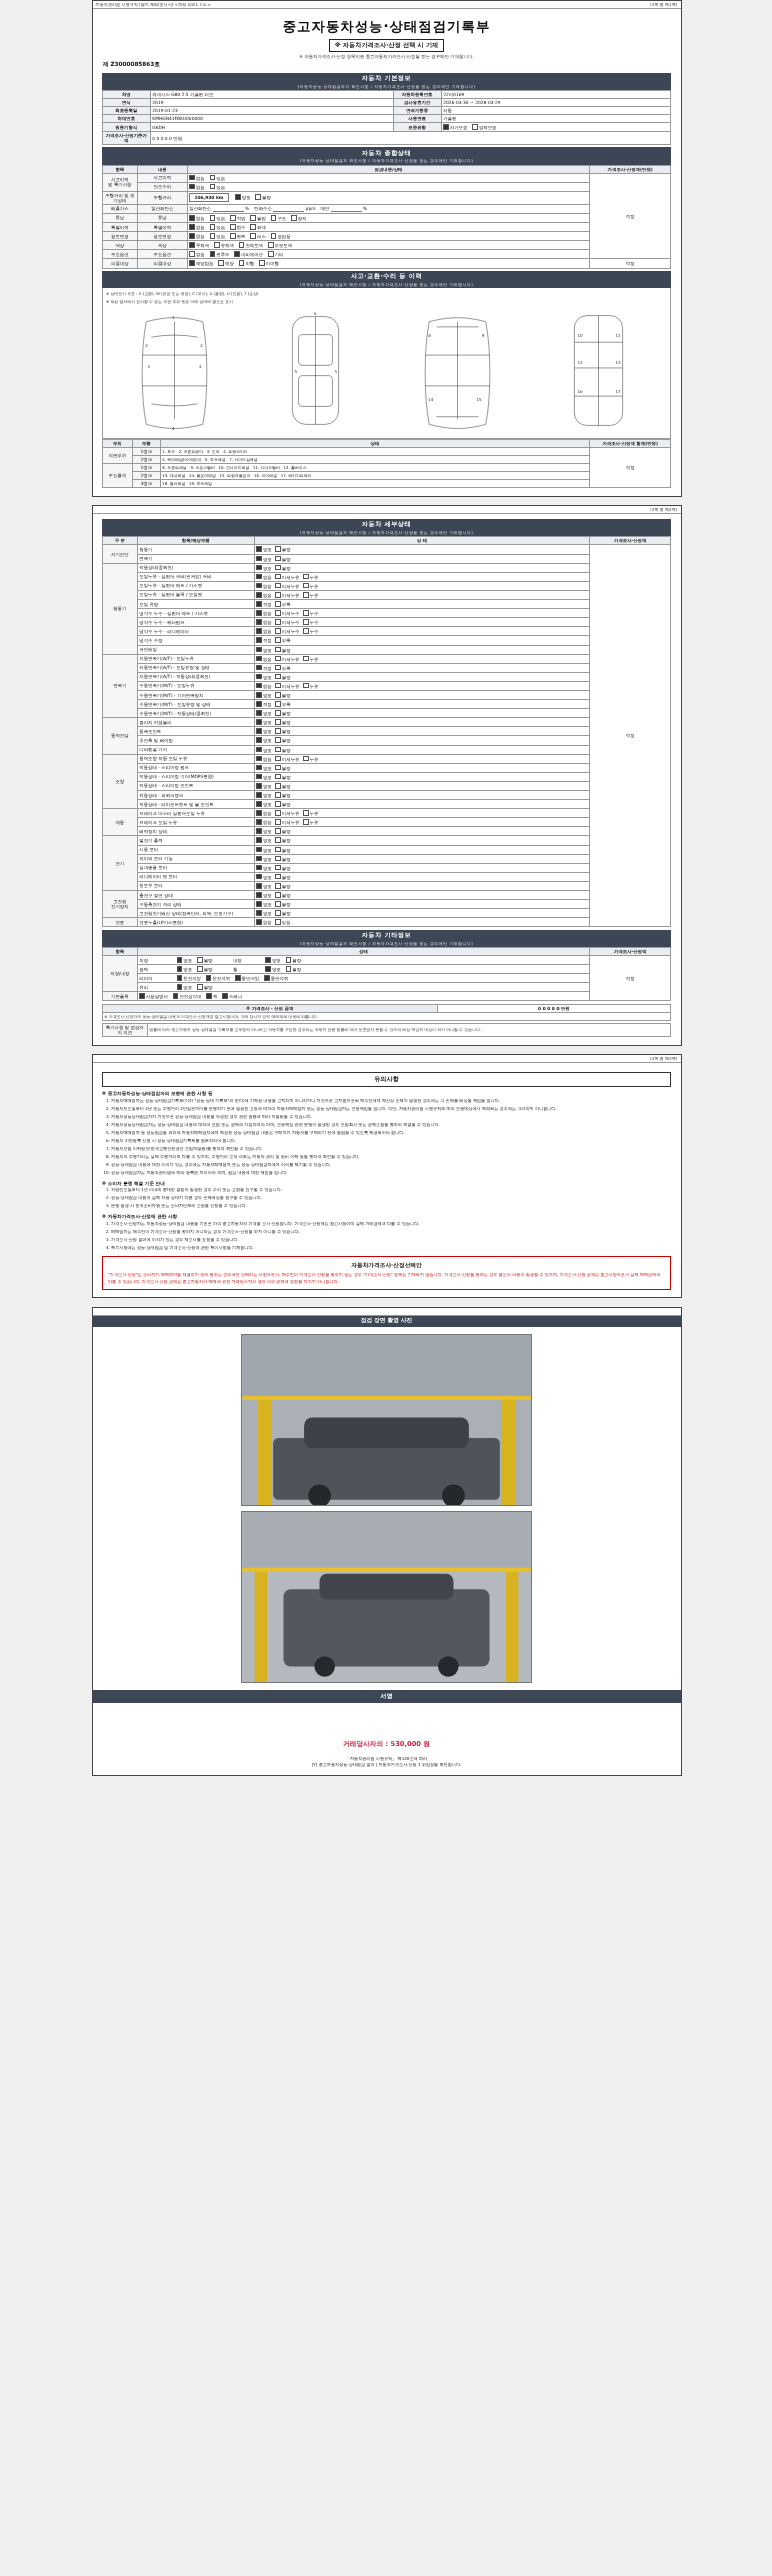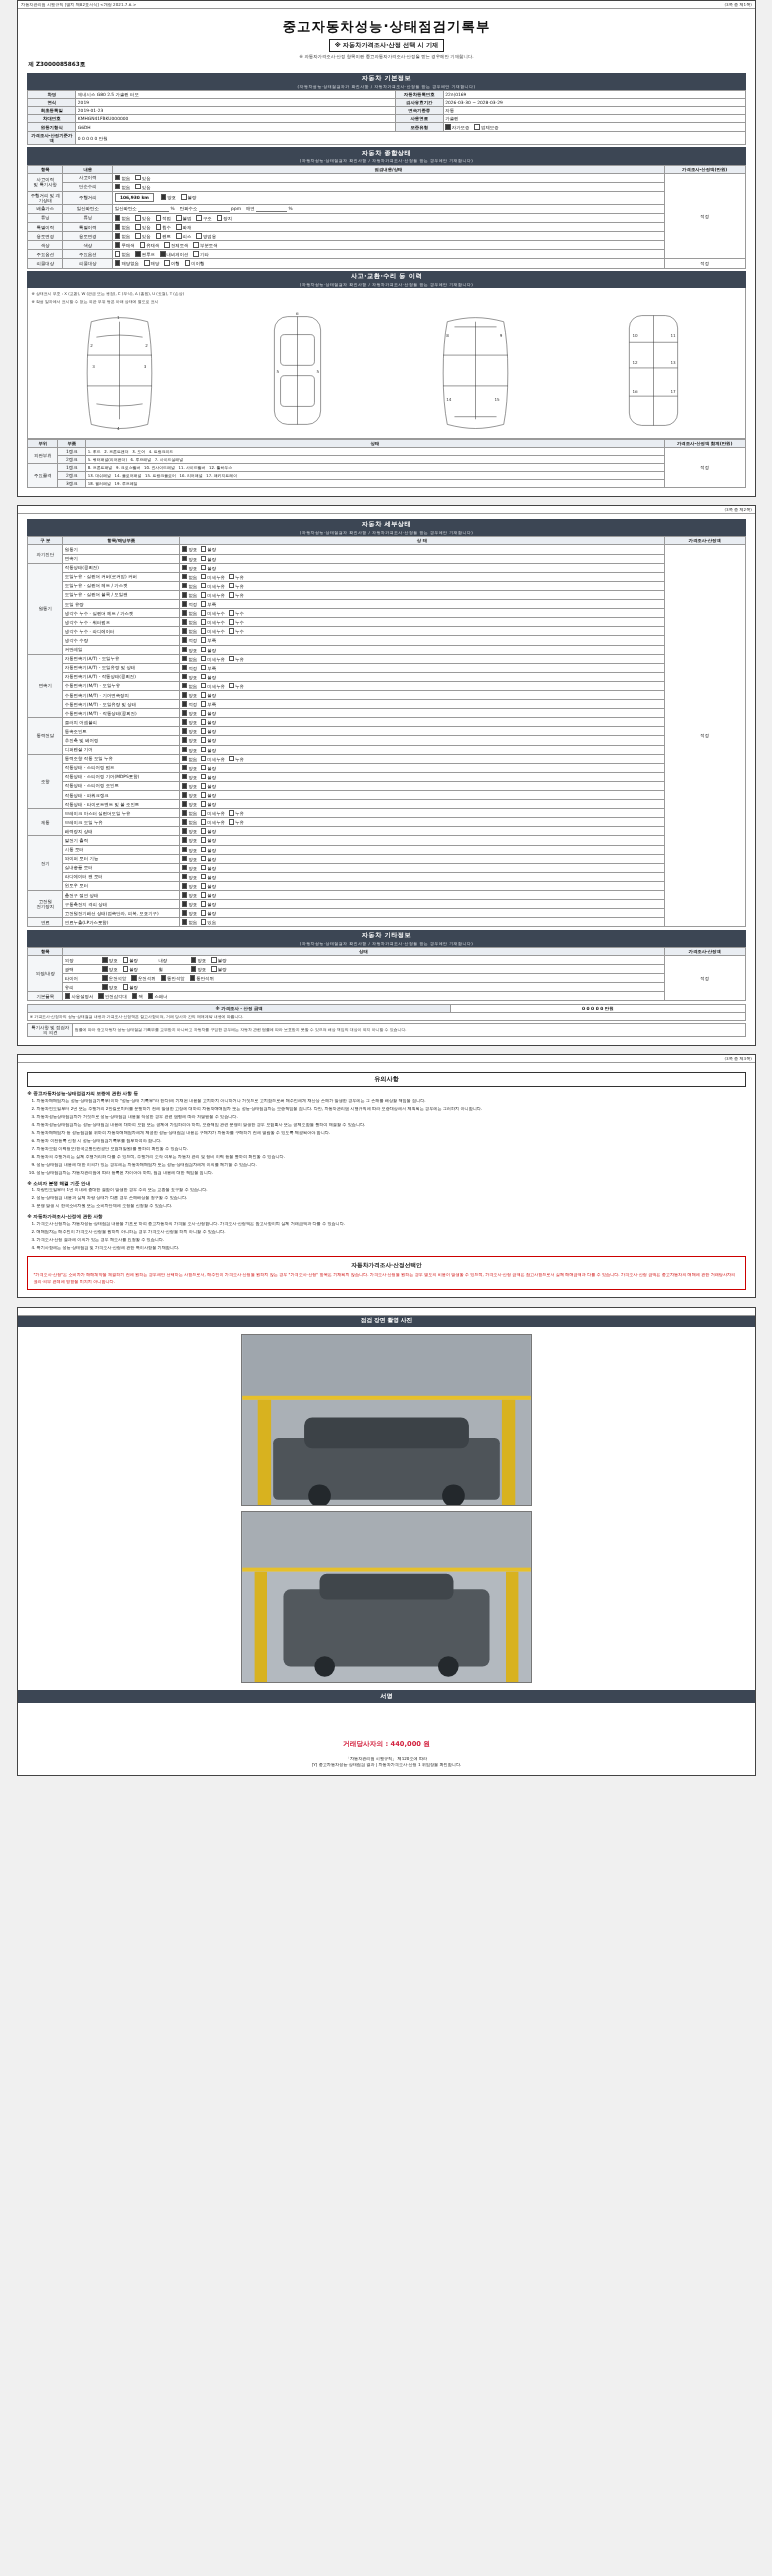--- a/index.html
+++ b/index.html
@@ -1,18 +1,18 @@
 <!DOCTYPE html>
 <html lang="ko" style="font-size:8.2px"><head>
 <meta charset="utf-8">
 <style>
   html,body{margin:0;padding:0;background:#f0f0f0;}
   body{font-family:"DejaVu Sans","Liberation Sans",sans-serif;color:#111;}
   .page{width:773px;margin:0 auto;background:#f0f0f0;padding:0;}
-  .sheet{width:739px;margin:0 auto 8.2px auto;background:#ffffff;border:0.5px solid #444;box-sizing:border-box;}
+  .sheet{width:590px;margin:0 auto 8.2px auto;background:#ffffff;border:0.5px solid #444;box-sizing:border-box;}
   .sheet-inner{padding:5.2px 9.3px 7.2px 9.3px;}
   .center{text-align:center;}
   .bold{font-weight:bold;}
   .topbar{display:flex;justify-content:space-between;align-items:center;border-bottom:0.5px solid #999;padding:1px 3.1px;font-size:4.1px;color:#333;}
   .doc-title{text-align:center;padding:4.1px 0 1px 0;}
   .doc-title .main{font-size:13.4px;font-weight:bold;letter-spacing:1px;}
   .doc-title .sub{display:inline-block;margin-top:3.1px;font-size:6.2px;font-weight:bold;border:0.5px solid #222;padding:1px 5.2px;}
   .doc-title .sub2{font-size:4.4px;color:#333;margin-top:2.1px;}
   .docno{font-size:5.7px;font-weight:bold;padding:1px 0 3.1px 1px;}
   .band{background:#3c4654;color:#fff;text-align:center;font-size:6.2px;font-weight:bold;padding:1.5px 0;letter-spacing:0.5px;}
@@ -704,21 +704,21 @@
           <circle cx="400" cy="300" r="20" fill="#24292d"></circle>
           <rect x="24" y="116" width="24" height="214" fill="#d8b21f"></rect>
           <rect x="512" y="116" width="24" height="214" fill="#d8b21f"></rect>
         </svg>
       </div>
     </div>
     <div class="sign-band">서명</div>
     <div class="sigbox"></div>
     <div class="fee">
       <span class="amt">거래당사자의 :</span>
-      <span class="amt">440,000 원</span>
+      <span class="amt">530,000 원</span>
     </div>
     <div class="footer-note">
       <div>「자동차관리법 시행규칙」 제120조에 따라</div>
       <div>[Y] 중고자동차성능·상태점검 결과 | 자동차가격조사·산정 1 위임장을 확인합니다.</div>
     </div>
   </div>
 
 </div>
 
 

